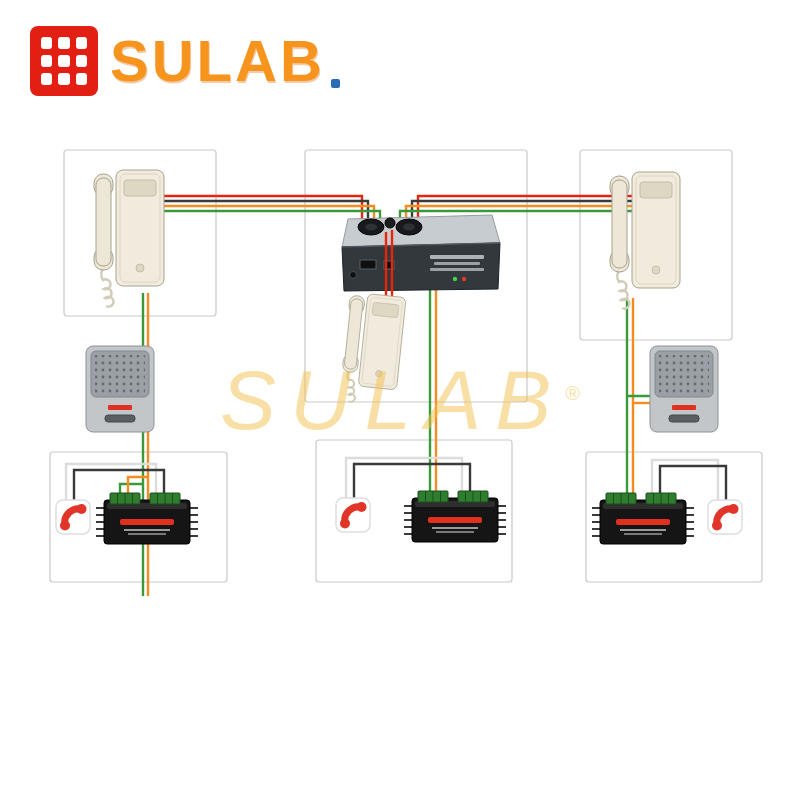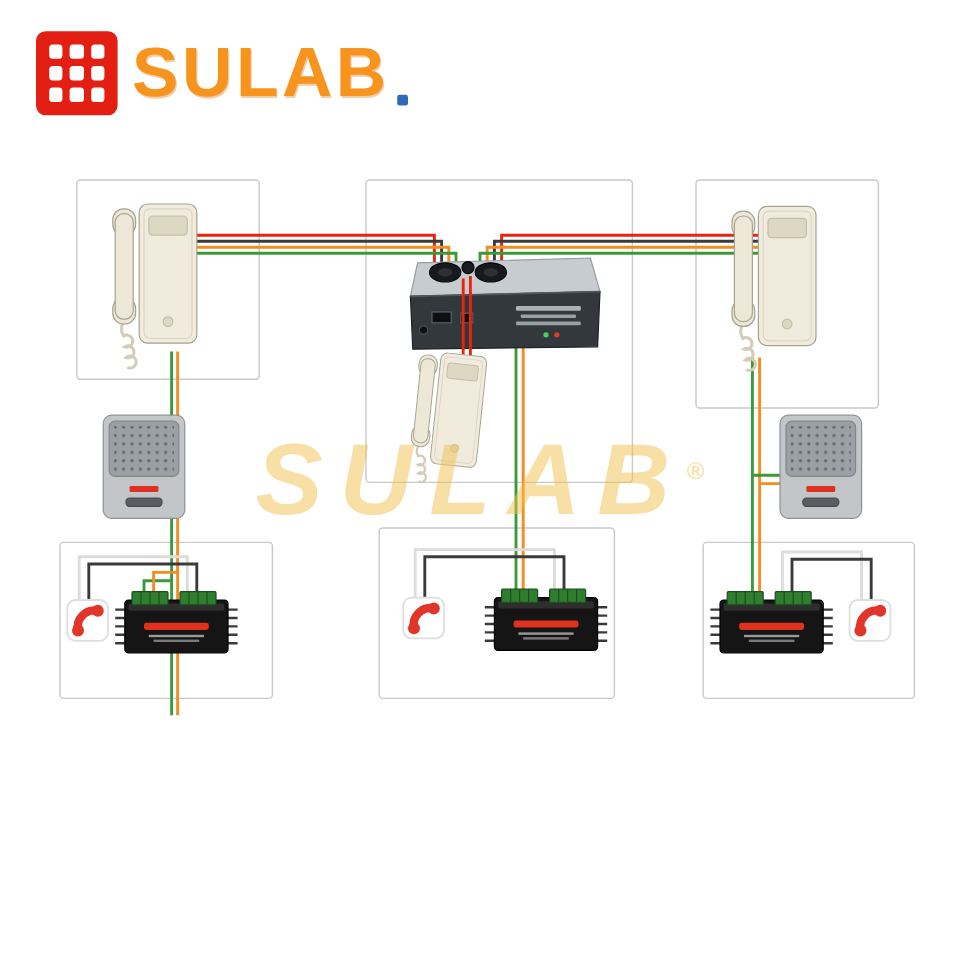--- a/index.html
+++ b/index.html
@@ -10,21 +10,21 @@
   .logo{position:absolute;left:30px;top:26px;display:flex;align-items:center;gap:12px;z-index:3;}
   .logo-mark{width:68px;height:70px;background:#E31F13;border-radius:8px;display:grid;
     grid-template-columns:repeat(3,1fr);grid-template-rows:repeat(3,1fr);gap:6px;padding:11px;box-sizing:border-box;}
   .logo-mark span{background:#fff;border-radius:3px;}
   .logo-text{font-size:58px;font-weight:bold;color:#F7941E;letter-spacing:3px;
     text-shadow:1px 2px 0 rgba(214,110,10,.35);line-height:1;}
   .logo-dot{width:9px;height:9px;background:#2B6CB8;border-radius:2px;align-self:flex-end;margin:0 0 8px -6px;}
 
   
   .watermark{position:absolute;left:50%;top:400px;transform:translate(-50%,-50%);
-    font-size:84px;font-weight:bold;font-style:italic;letter-spacing:14px;color:#F2C14E;
+    font-size:84px;font-weight:normal;font-style:italic;letter-spacing:14px;color:#F2C14E;
     opacity:.5;white-space:nowrap;z-index:2;pointer-events:none;}
   .watermark sup{font-size:20px;font-style:normal;letter-spacing:0;vertical-align:super;}
 
   svg.diagram{position:absolute;left:0;top:0;z-index:1;}
 
   
   .zone{fill:#ffffff;stroke:#c9c9c9;stroke-width:1.2;}
   .wire{fill:none;stroke-width:2.4;}
 
   .cord{fill:none;stroke:#d2ccb9;stroke-width:2.5;}

